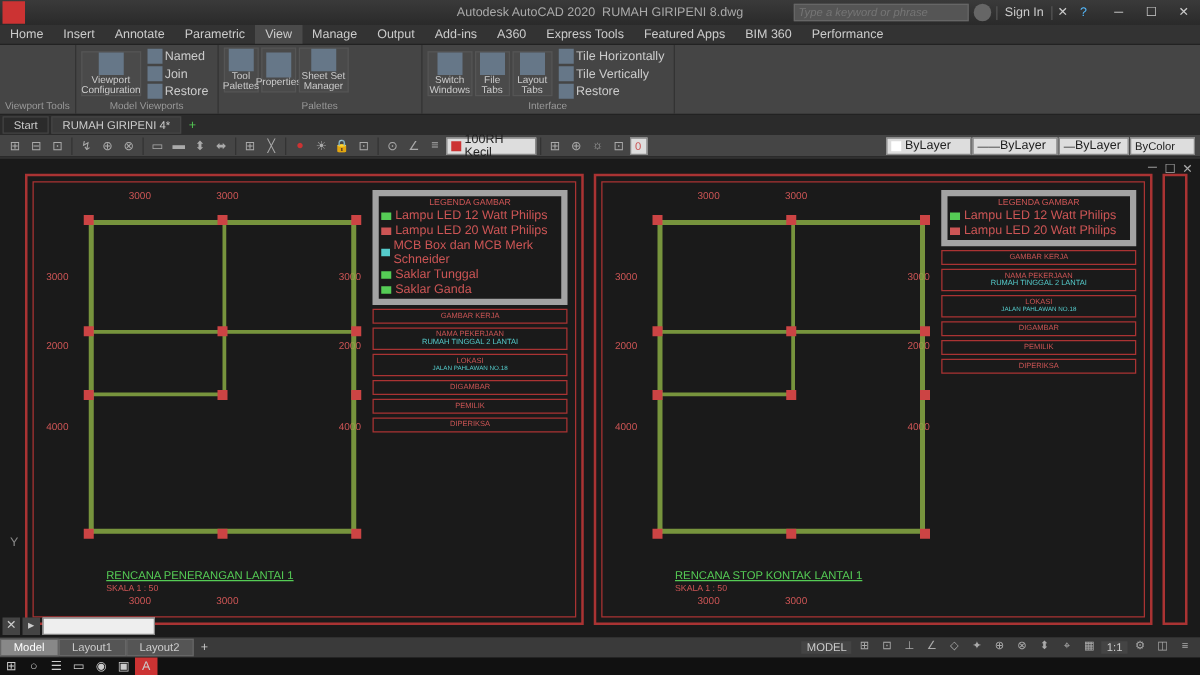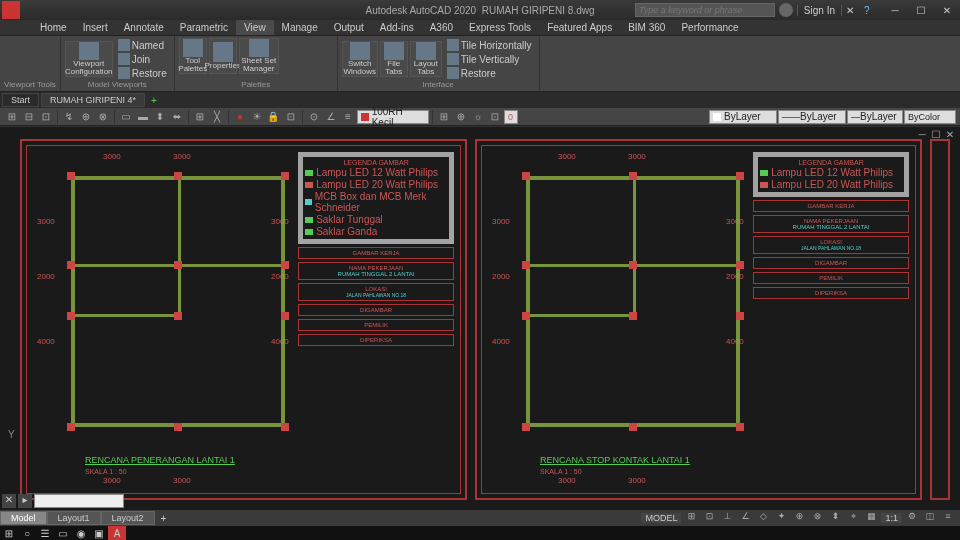--- a/index.html
+++ b/index.html
@@ -6,21 +6,21 @@
 body{background:#333;width:960px;height:540px;overflow:hidden;position:relative;color:#ccc;}
 .titlebar{height:20px;background:linear-gradient(#3a3a3a,#2a2a2a);display:flex;align-items:center;position:relative;}
 .titlebar .logo{width:18px;height:18px;background:#c33;margin-left:2px;}
 .titlebar .center{position:absolute;left:50%;transform:translateX(-50%);color:#aaa;font-size:10px;}
 .titlebar .right{margin-left:auto;display:flex;align-items:center;gap:4px;}
 .search-box{width:140px;height:14px;background:#555;border:1px solid #666;color:#888;font-size:9px;padding:0 3px;font-style:italic;}
 .signin{color:#ccc;font-size:10px;padding:0 6px;border-left:1px solid #555;border-right:1px solid #555;}
 .win-btns{display:flex;}
 .win-btn{width:26px;height:18px;display:flex;align-items:center;justify-content:center;color:#ccc;}
 .win-btn.close{background:none;}
-.menubar{height:16px;background:#333;display:flex;align-items:flex-start;border-bottom:1px solid #222;padding-left:32px;}
+.menubar{height:16px;background:#333;display:flex;align-items:flex-start;border-bottom:1px solid #222;}
 .menu-tab{padding:2px 8px;color:#ccc;font-size:10px;cursor:pointer;}
 .menu-tab.active{background:#4a4a4a;}
 .ribbon{height:56px;background:#454545;display:flex;border-bottom:1px solid #222;}
 .ribbon-panel{border-right:1px solid #333;padding:2px 4px;display:flex;flex-direction:column;}
 .ribbon-row{display:flex;gap:2px;align-items:center;}
 .ribbon-btn-lg{width:28px;height:36px;display:flex;flex-direction:column;align-items:center;justify-content:center;background:#4a4a4a;border:1px solid #555;}
 .ribbon-btn-lg .ico{width:20px;height:20px;background:#678;}
 .ribbon-btn-lg .lbl{font-size:8px;color:#ccc;text-align:center;line-height:1;}
 .ribbon-item{font-size:9px;color:#ccc;padding:1px 3px;display:flex;align-items:center;gap:2px;}
 .ribbon-item .sico{width:12px;height:12px;background:#678;}

